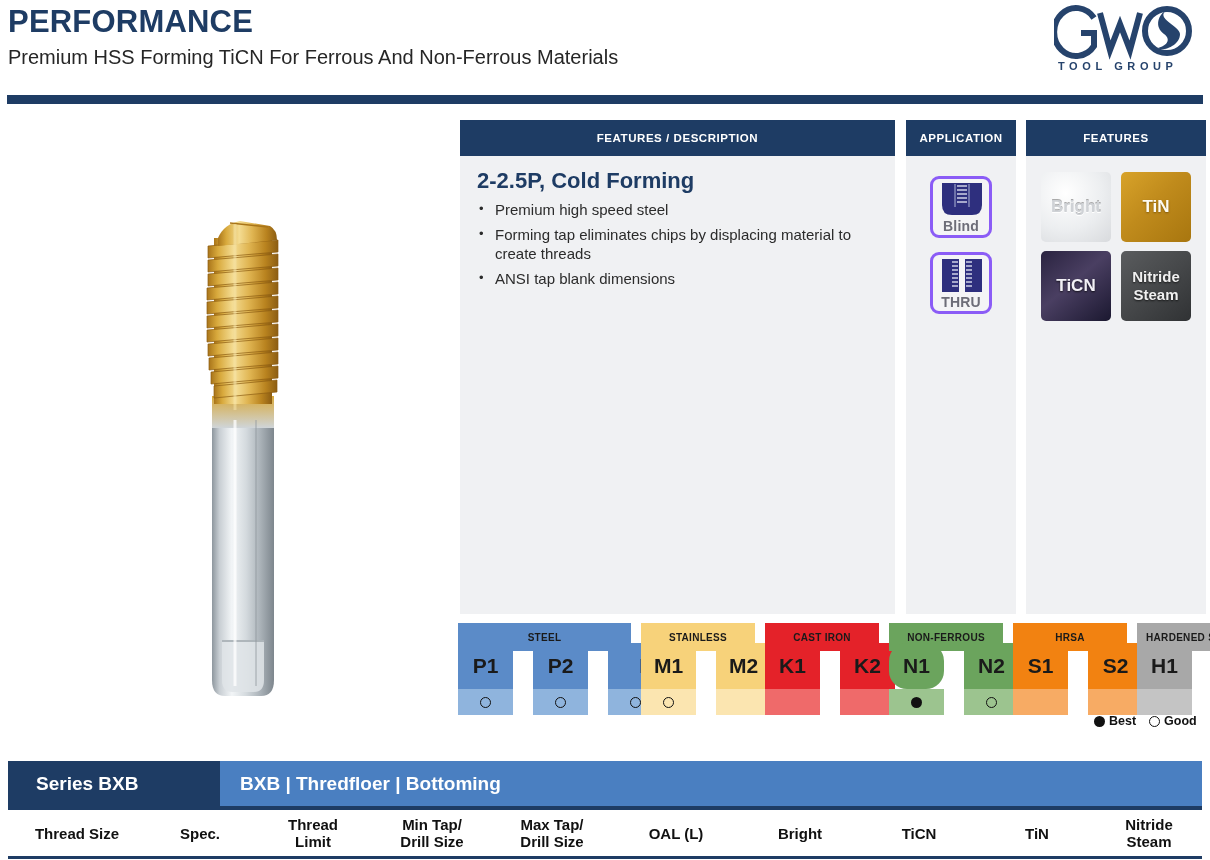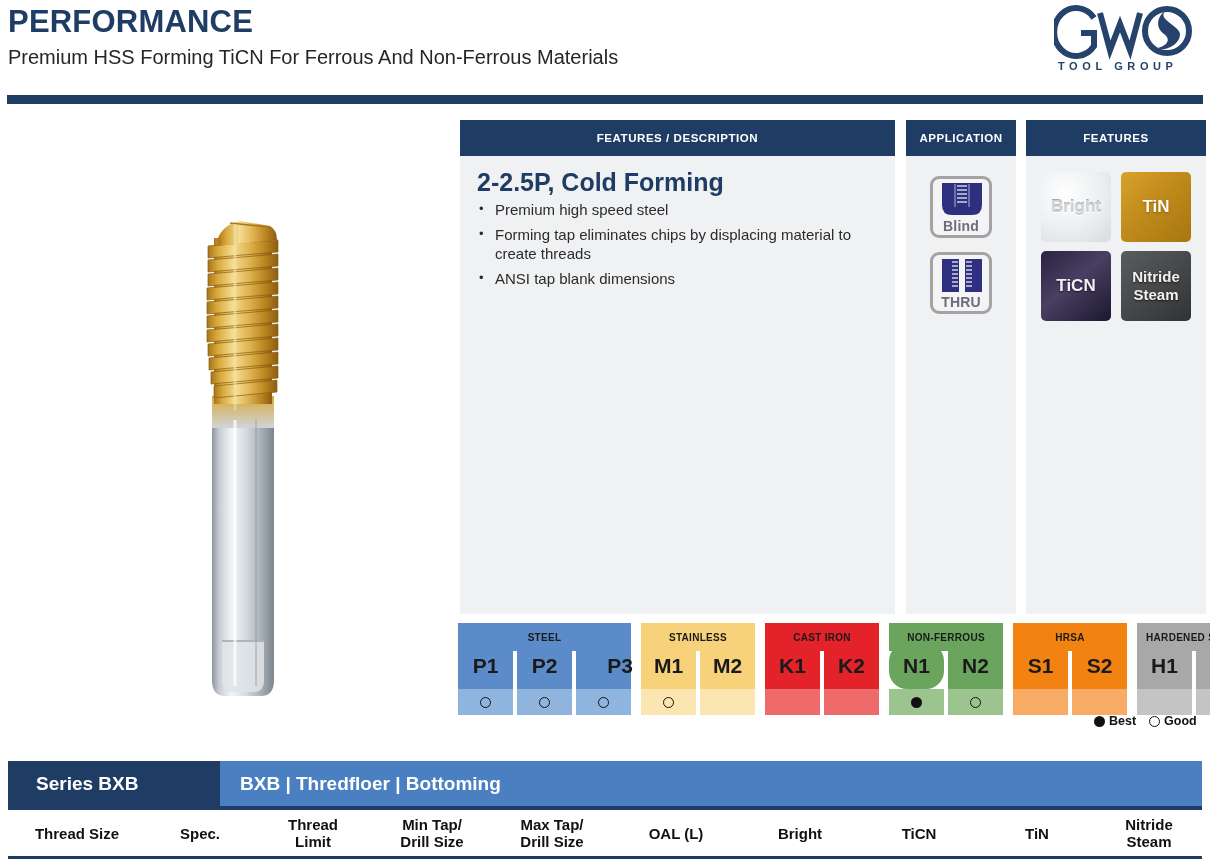--- a/index.html
+++ b/index.html
@@ -49,36 +49,36 @@
 
   #p-features-hd { left: 460px; top: 120px; width: 435px; height: 36px; }
   #p-features-bd { left: 460px; top: 156px; width: 435px; height: 458px; }
   #p-app-hd      { left: 906px; top: 120px; width: 110px; height: 36px; }
   #p-app-bd      { left: 906px; top: 156px; width: 110px; height: 458px; }
   #p-coat-hd     { left: 1026px; top: 120px; width: 180px; height: 36px; }
   #p-coat-bd     { left: 1026px; top: 156px; width: 180px; height: 458px; }
 
   .desc-title {
     position: absolute; left: 477px; top: 168px;
-    font-size: 25px; font-weight: bold; color: #1e3c64;
+    font-size: 22px; font-weight: bold; color: #1e3c64;
   }
   .bullets { position: absolute; left: 477px; top: 200px; width: 400px; }
   .bullet {
     position: relative; padding-left: 18px;
     font-size: 15px; color: #2b2b2b; line-height: 19px; margin-bottom: 6px;
   }
   .bullet::before {
     content: "\2022"; position: absolute; left: 2px; top: -1px;
     font-size: 13px; color: #2b2b2b;
   }
 
   
   .appicon {
     position: absolute; width: 62px; height: 62px;
-    border: 3px solid #a3a3a3; border-radius: 9px;
+    border: 3px solid #8b5cf6; border-radius: 9px;
     background: #f4f4f6;
   }
   #app-0 { left: 930px; top: 176px; }
   #app-1 { left: 930px; top: 252px; }
   .appicon .glyph { position: absolute; left: 7px; top: 4px; }
   .appicon .cap {
     position: absolute; left: 0; bottom: 1px; width: 100%;
     text-align: center; font-size: 14px; font-weight: bold;
     color: #6d6d78; letter-spacing: .2px;
   }
@@ -102,21 +102,21 @@
       linear-gradient(140deg, #5a5c5e 0%, #46484a 50%, #303234 100%);
       color: #f0f0f0; font-size: 15px; text-shadow: 0 1px 2px rgba(0,0,0,.7); }
 
   
   .matrix { position: absolute; left: 458px; top: 623px; width: 748px; height: 88px; }
   .mgroup { position: absolute; top: 0; }
   .mgroup-hd {
     height: 28px; display: flex; align-items: center; justify-content: center;
     font-size: 10px; font-weight: bold; color: #1a1a1a; letter-spacing: .3px;
   }
-  .mcells { position: absolute; top: 20px; display: flex; gap: 4px; }
+  .mcells { position: absolute; top: 20px; display: flex; gap: 20px; }
   .mcell { width: 55px; }
   .mcell .code {
     height: 46px; display: flex; align-items: center; justify-content: center;
     font-size: 21px; font-weight: bold; color: #1a1a1a;
   }
   .mcell .rate {
     height: 26px; display: flex; align-items: center; justify-content: center;
   }
   .dot-best { width: 11px; height: 11px; border-radius: 50%; background: #111; }
   .dot-good { width: 11px; height: 11px; border-radius: 50%; border: 1.6px solid #111; }

